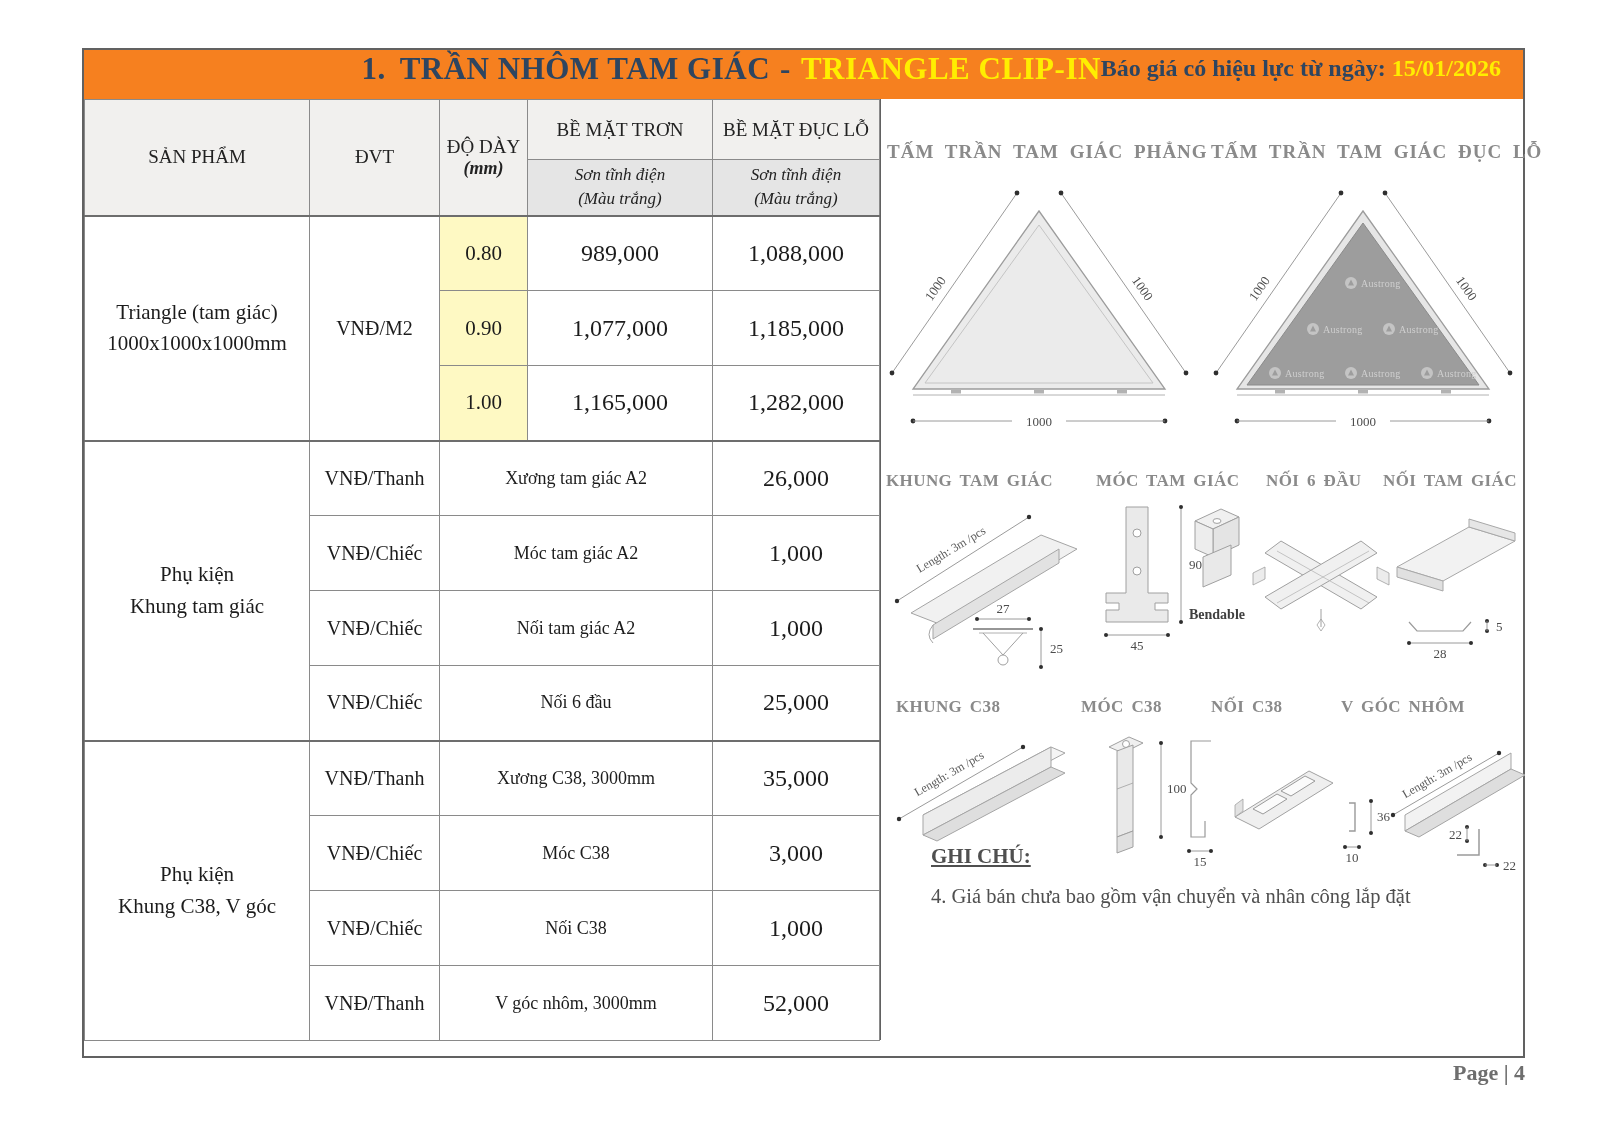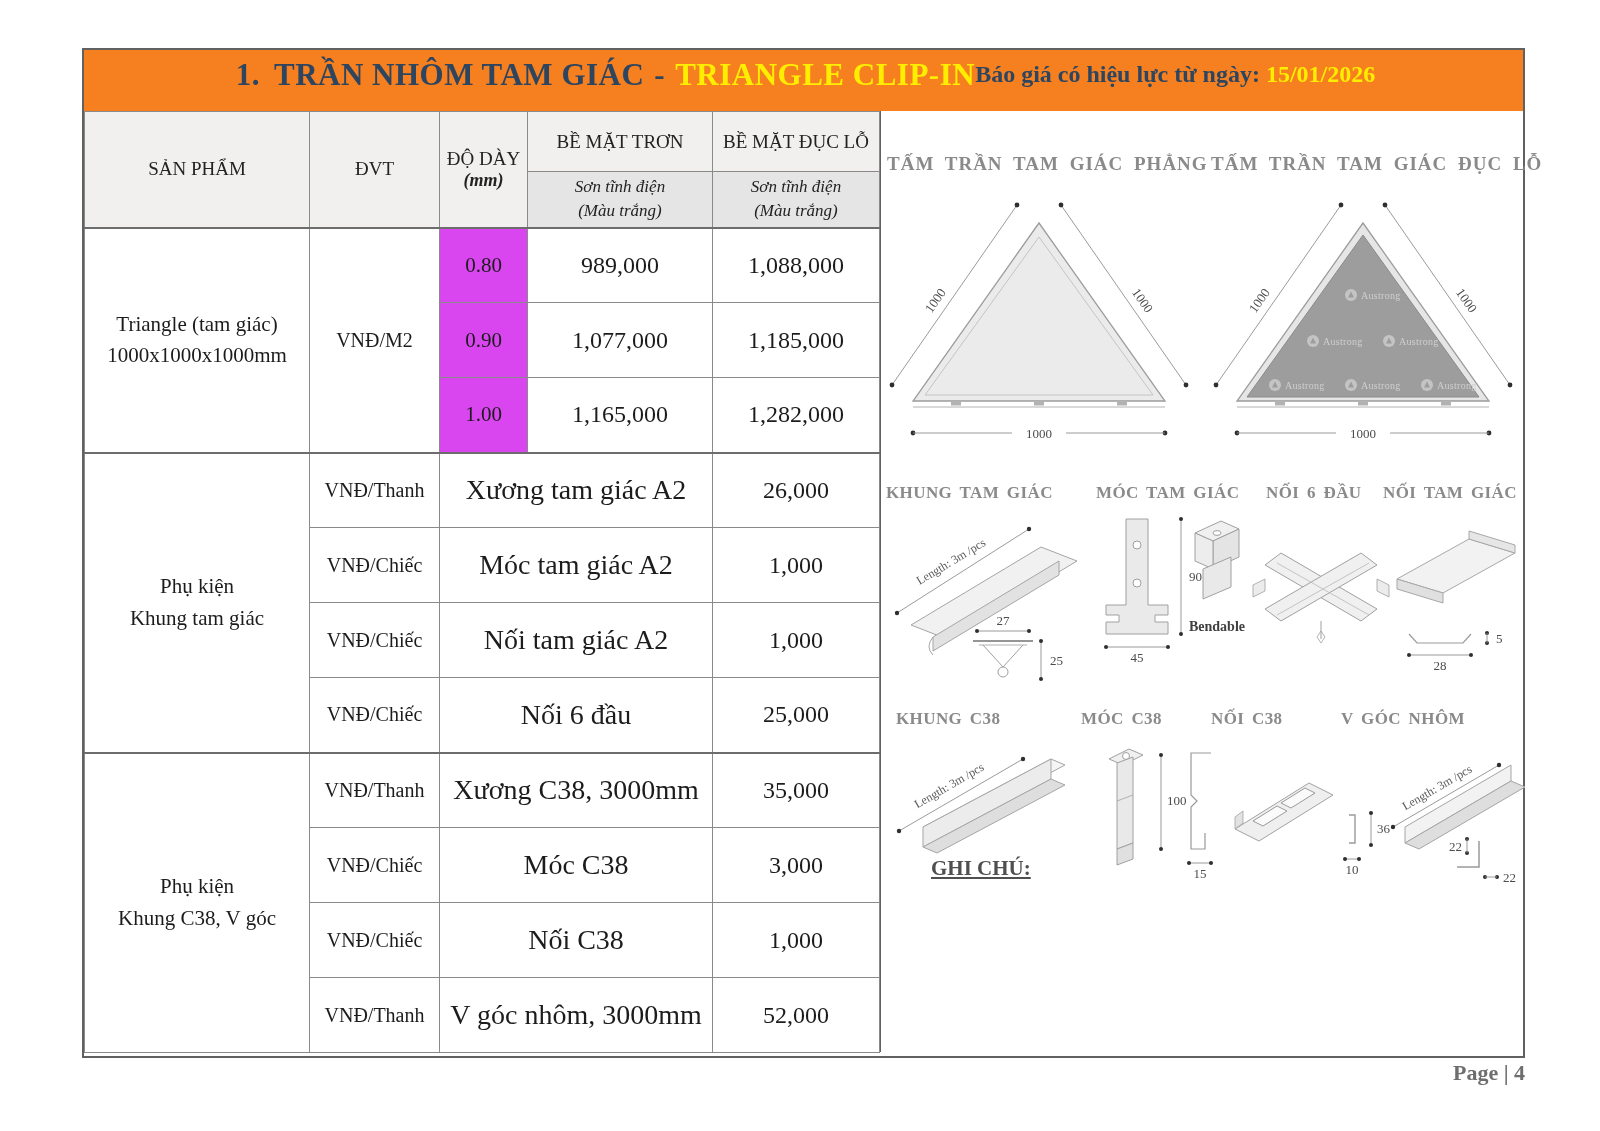--- a/index.html
+++ b/index.html
@@ -1,44 +1,44 @@
 <!DOCTYPE html>
 <html><head>
 <meta charset="utf-8">
 <style>
   html,body{margin:0;padding:0;background:#ffffff;}
   .page{position:relative;width:1600px;height:1131px;background:#ffffff;
         font-family:"Liberation Serif", serif;color:#1c1c1c;overflow:hidden;}
   .container{position:absolute;left:82px;top:48px;width:1443px;height:1010px;
              border:2px solid #616161;box-sizing:border-box;background:#fff;}
   
-  .titlebar{height:61px;background:#F6801F;display:flex;align-items:center;
-            justify-content:center;padding:0 22px 12px 26px;box-sizing:border-box;}
+  .titlebar{height:49px;background:#F6801F;display:flex;align-items:center;
+            justify-content:flex-end;padding:0 22px 12px 26px;box-sizing:border-box;}
   .titlebar .t-left{font-size:31px;font-weight:bold;letter-spacing:.5px;white-space:nowrap;}
   .titlebar .t-right{font-size:24px;font-weight:bold;white-space:nowrap;}
   .navy{color:#2e4560;}
   .yellow{color:#ffee00;}
   .t-num{margin-right:14px;}
   .t-dash{margin:0 10px;}
   
   .content{display:flex;height:941px;}
   .content-left{width:797px;border-right:2px solid #616161;box-sizing:border-box;}
   table.price{border-collapse:collapse;table-layout:fixed;width:100%;height:941px;}
   table.price td,table.price th{border:1px solid #8a8a8a;text-align:center;vertical-align:middle;
         padding:0;box-sizing:border-box;font-weight:normal;}
   col.c1{width:225px}col.c2{width:130px}col.c3{width:88px}col.c4{width:185px}col.c5{width:167px}
   .hrow1{height:60px}.hrow2{height:56px}
   tr.body-row{height:75px;}
   th.hd{background:#f1f0ee;font-size:19px;font-weight:bold;color:#222;}
   th.hd .ital{font-style:italic;font-weight:bold;font-size:18px;}
   th.sub{background:#e5e5e5;font-style:italic;font-weight:bold;font-size:17px;line-height:1.45;color:#222;}
-  td.cell{font-size:21px;background:#d946ef;}
+  td.cell{font-size:21px;background:#fef9c3;}
   td.prod{font-size:21px;line-height:1.5;}
   td.unit{font-size:20px;}
-  td.name{text-align:left;padding-left:38px;font-size:28px;}
+  td.name{text-align:left;padding-left:38px;font-size:18px;}
   td.price-v{text-align:right;padding-right:30px;font-size:24px;}
   tr.sec-top td{border-top:2px solid #6d6d6d;}
   
   .panel{position:relative;flex:1;background:#fff;}
   .cap{position:absolute;font-weight:bold;color:#8a8a8a;text-align:left;
        letter-spacing:1px;word-spacing:5px;white-space:nowrap;}
   .cap-lg{font-size:19px;}
   .cap-sm{font-size:17px;letter-spacing:.4px;word-spacing:3px;}
   svg text{font-family:"Liberation Serif", serif;}
   .dimtxt{fill:#4c4c4c;font-size:13px;}
@@ -440,20 +440,21 @@
             <text class="dimtxt" x="581" y="120" text-anchor="end">22</text>
             <circle cx="604" cy="146" r="2" fill="#2f2f2f"></circle>
               <circle cx="616" cy="146" r="2" fill="#2f2f2f"></circle>
             <line x1="604" y1="146" x2="616" y2="146" stroke="#8f8f8f" stroke-width="0.9"></line>
             <text class="dimtxt" x="622" y="151">22</text>
           </g>
         </svg>
 
         <div class="notes">
           <div class="nhead">GHI CHÚ:</div>
+          <div class="nitem">4. Giá bán chưa bao gồm vận chuyển và nhân công lắp đặt</div>
         </div>
 
       </div>
     </div>
   </div>
 
   <div class="pagenum">Page | 4</div>
 </div>
 
 </body></html>

